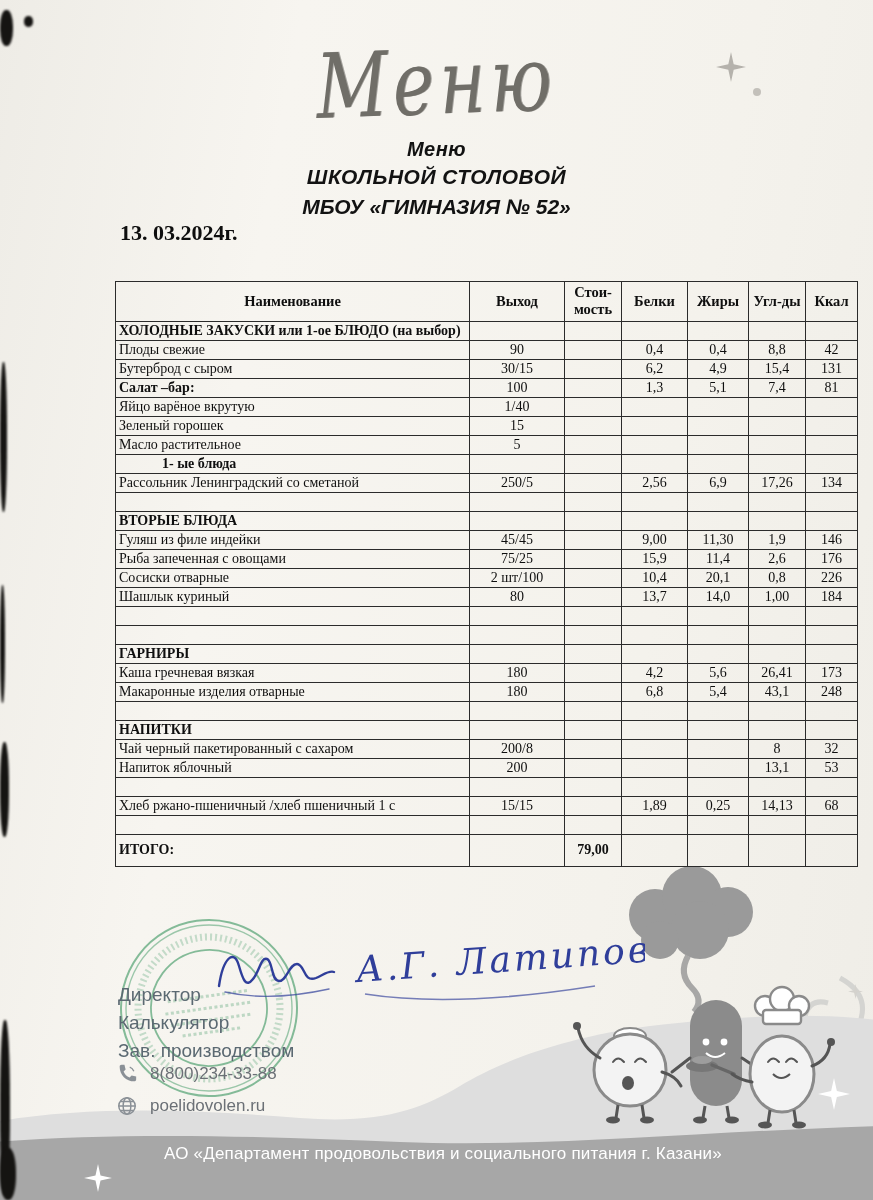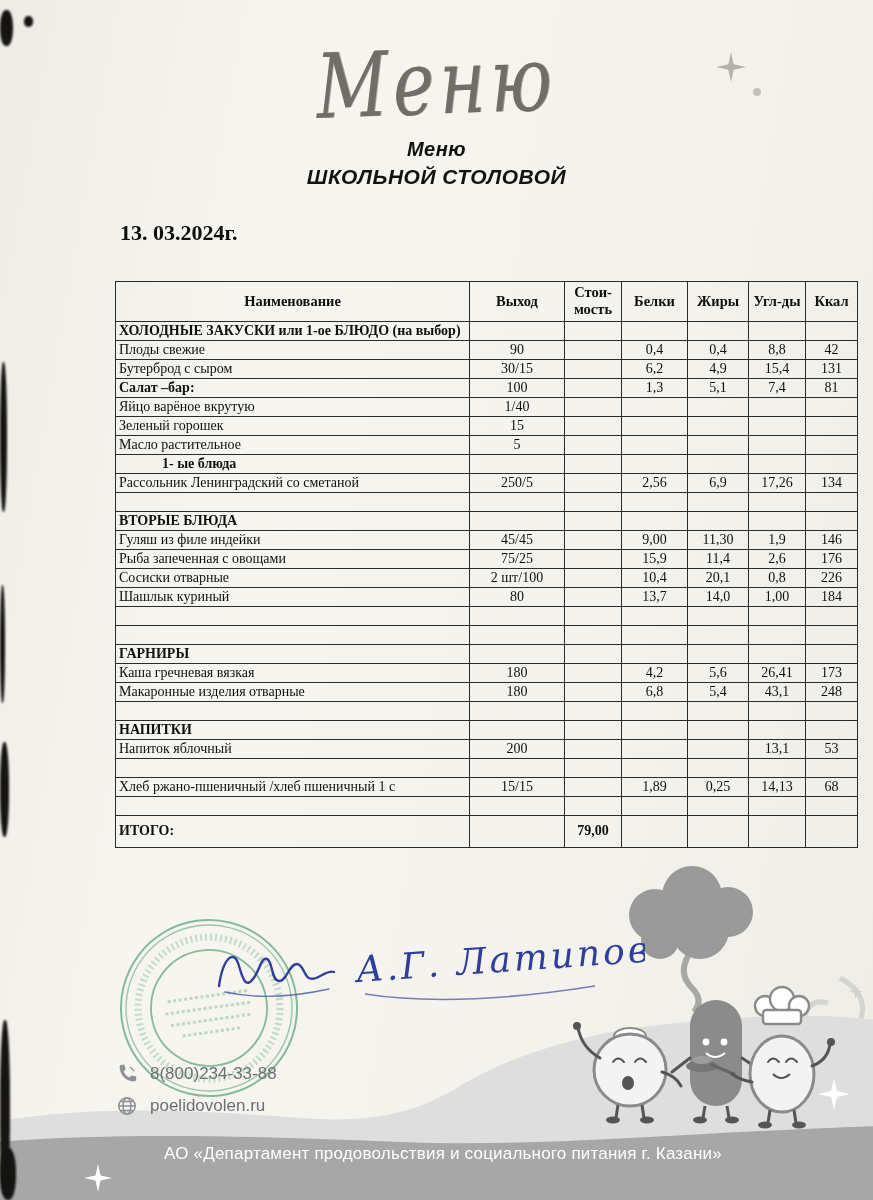--- a/index.html
+++ b/index.html
@@ -101,20 +101,21 @@
   <div class="star" style="left:716px; top:52px; width:30px; height:30px; background:#b5b2ac;"></div>
   <div class="dot" style="left:753px; top:88px; width:8px; height:8px; background:#c3c0ba;"></div>
   <div class="star" style="left:84px; top:1164px; width:28px; height:28px; background:#ffffff;"></div>
   <div class="star" style="left:818px; top:1078px; width:32px; height:32px; background:#ffffff;"></div>
   <div class="star" style="left:848px; top:984px; width:15px; height:15px; background:#d4d2cd;"></div>
 
   <div class="hand-title">Меню</div>
   <div class="subtitle">
     <div class="l0">Меню</div>
     <div class="l1">ШКОЛЬНОЙ СТОЛОВОЙ</div>
+    <div class="l2">МБОУ «ГИМНАЗИЯ № 52»</div>
   </div>
   <div class="date">13. 03.2024г.</div>
 
   <table class="menu">
     <colgroup>
       <col style="width:354px">
         <col style="width:95px">
         <col style="width:57px">
       <col style="width:66px">
         <col style="width:61px">
@@ -325,20 +326,29 @@
         <tr>
           <td class="name b">НАПИТКИ</td>
           <td class="num"></td>
           <td class="num"></td>
           <td class="num"></td>
           <td class="num"></td>
           <td class="num"></td>
           <td class="num"></td>
         </tr>
         <tr>
+          <td class="name">Чай черный пакетированный с сахаром</td>
+          <td class="num">200/8</td>
+          <td class="num"></td>
+          <td class="num"></td>
+          <td class="num"></td>
+          <td class="num">8</td>
+          <td class="num">32</td>
+        </tr>
+        <tr>
           <td class="name">Напиток яблочный</td>
           <td class="num">200</td>
           <td class="num"></td>
           <td class="num"></td>
           <td class="num"></td>
           <td class="num">13,1</td>
           <td class="num">53</td>
         </tr>
         <tr>
           <td class="name"></td>
@@ -382,20 +392,25 @@
   <svg class="stamp" width="184" height="184" viewBox="0 0 184 184">
     <g transform="rotate(-8 92 92)" fill="none" stroke="#3f9e68">
       <circle cx="92" cy="92" r="88" stroke-width="2"></circle>
       <circle cx="92" cy="92" r="83" stroke-width="1.4" opacity=".8"></circle>
       <circle cx="92" cy="92" r="58" stroke-width="1.8"></circle>
       <circle cx="92" cy="92" r="71" stroke-width="7" stroke-dasharray="2 3" opacity=".45"></circle>
       <path d="M52 80 h80 M48 92 h88 M52 104 h80 M62 116 h60" stroke-width="3" stroke-dasharray="3 2.5" opacity=".5"></path>
     </g>
   </svg>
 
+  <div class="roles">
+    <div>Директор</div>
+    <div>Калькулятор</div>
+    <div>Зав. производством</div>
+  </div>
 
   <svg class="sig" width="440" height="92" viewBox="0 0 440 92">
     <g fill="none" stroke="#2f3e9a" stroke-width="2.4" stroke-linecap="round">
       <path d="M14 58 C 18 30 29 20 34 38 C 38 52 41 60 48 51 C 55 42 56 29 62 31 C 68 33 66 53 74 53 C 82 53 84 36 92 36 C 100 36 98 55 111 50 C 118 47 124 42 129 44"></path>
       <path d="M20 64 q 45 10 104 -3" stroke-width="1.4" opacity=".7"></path>
     </g>
     <text x="152" y="54" transform="rotate(-4 152 54)" font-family="DejaVu Serif, serif" font-style="italic" font-size="36" letter-spacing="3" fill="#2f3e9a">А.Г. Латипова</text>
     <path d="M160 66 q 90 14 230 -8" fill="none" stroke="#2f3e9a" stroke-width="1.6" opacity=".65"></path>
   </svg>
 

